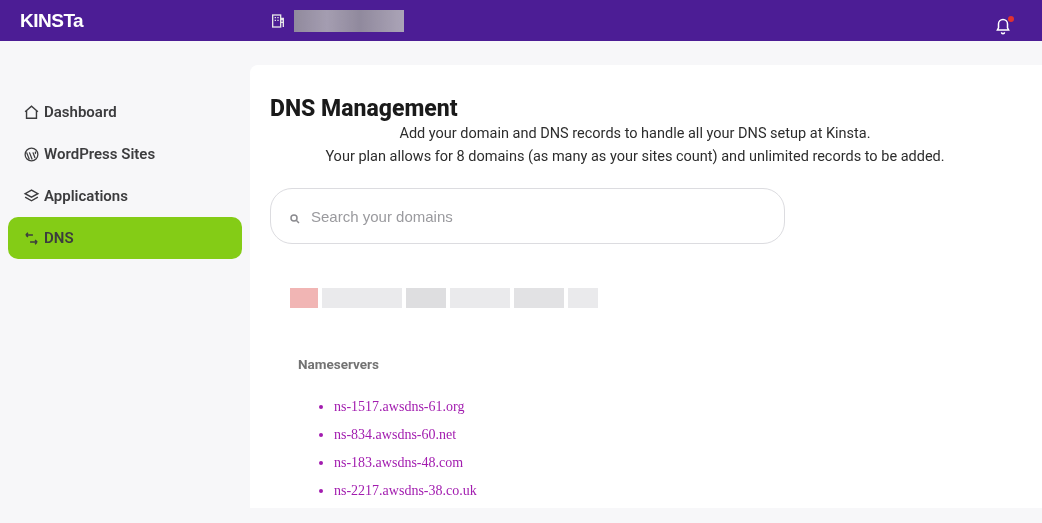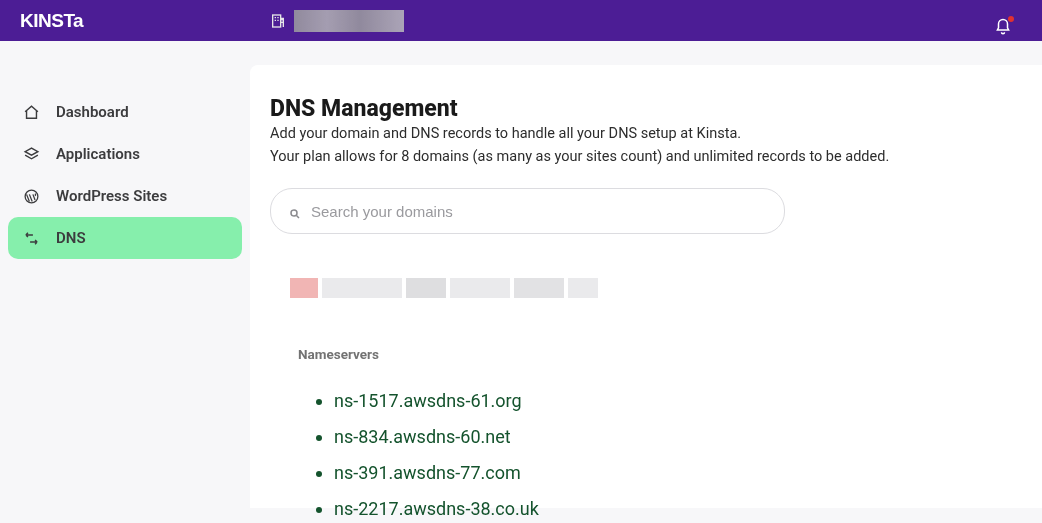--- a/index.html
+++ b/index.html
@@ -65,30 +65,30 @@
     display: flex;
     height: calc(523px - 56px);
   }
   .sidebar {
     width: 250px;
     padding: 50px 8px 0 8px;
   }
   .nav-item {
     display: flex;
     align-items: center;
-    gap: 16px;
+    gap: 4px;
     padding: 12px 14px;
     border-radius: 10px;
     font-size: 15px;
     color: #3c3c3e;
     font-weight: 600;
     cursor: pointer;
   }
   .nav-item.active {
-    background: #86efac;
+    background: #84cc16;
   }
   .nav-item .icon {
     width: 18px;
     height: 18px;
     display: inline-flex;
     align-items: center;
     justify-content: center;
     color: #3c3c3e;
   }
   .main {
@@ -104,26 +104,27 @@
   h1.title {
     font-size: 23px;
     font-weight: 800;
     color: #1a1a1a;
   }
   .desc {
     font-size: 14.5px;
     color: #2d2d2d;
     line-height: 1.6;
     margin-bottom: 20px;
+    text-align: center;
   }
   .search-box {
     width: 515px;
     border: 1px solid #dcdce0;
     border-radius: 22px;
-    height: 46px;
+    height: 56px;
     display: flex;
     align-items: center;
     padding: 0 18px;
     gap: 10px;
     background: #fff;
   }
   .search-box .sicon {
     color: #8a8a8e;
     width: 12px;
     height: 12px;
@@ -159,23 +160,24 @@
     font-size: 13.5px;
     font-weight: 700;
     color: #737373;
     margin-bottom: 21px;
   }
   .ns-list {
     list-style: disc;
     padding-left: 36px;
   }
   .ns-list li {
-    font-size: 18px;
-    color: #14532d;
+    font-size: 14px;
+    color: #a21caf;
     line-height: 2.0;
+    font-family: Liberation Serif, serif;
   }
 </style>
 </head>
 <body>
 
 <div class="topbar">
   <div class="logo">
     <svg width="90" height="22" viewBox="0 0 90 22" fill="none" aria-hidden="true">
       <text x="0" y="17" font-family="Arial, sans-serif" font-size="19" font-weight="900" fill="#ffffff" letter-spacing="-0.5">KINSTa</text>
     </svg>
@@ -210,35 +212,35 @@
       <span class="icon">
         <svg viewBox="0 0 24 24" width="17" height="17" fill="none" stroke="currentColor" stroke-width="2">
           <path d="M3 11 12 3l9 8"></path>
             <path d="M5 10v10h14V10"></path>
         </svg>
       </span>
       <span>Dashboard</span>
     </div>
     <div class="nav-item">
       <span class="icon">
+        <svg viewBox="0 0 24 24" width="17" height="17" fill="none" stroke="currentColor" stroke-width="1.8">
+          <circle cx="12" cy="12" r="9"></circle>
+          <path d="M5 9l4 10M9 9l4 10M14 9l3 8M17 8c1 1 1 2 0 3"></path>
+        </svg>
+      </span>
+      <span>WordPress Sites</span>
+    </div>
+    <div class="nav-item">
+      <span class="icon">
         <svg viewBox="0 0 24 24" width="17" height="17" fill="none" stroke="currentColor" stroke-width="2">
           <path d="M12 3 3 8l9 5 9-5-9-5z"></path>
             <path d="M3 13l9 5 9-5"></path>
         </svg>
       </span>
       <span>Applications</span>
-    </div>
-    <div class="nav-item">
-      <span class="icon">
-        <svg viewBox="0 0 24 24" width="17" height="17" fill="none" stroke="currentColor" stroke-width="1.8">
-          <circle cx="12" cy="12" r="9"></circle>
-          <path d="M5 9l4 10M9 9l4 10M14 9l3 8M17 8c1 1 1 2 0 3"></path>
-        </svg>
-      </span>
-      <span>WordPress Sites</span>
     </div>
     <div class="nav-item active">
       <span class="icon">
         <svg viewBox="0 0 24 24" width="17" height="17" fill="none" stroke="currentColor" stroke-width="2">
           <path d="M4 7h10M4 7l3-3M4 7l3 3"></path>
           <path d="M20 17H10M20 17l-3-3M20 17l-3 3"></path>
         </svg>
       </span>
       <span>DNS</span>
     </div>
@@ -271,19 +273,19 @@
           <span class="seg" style="width:50px;background:#e2e2e4;"></span>
           <span class="seg" style="width:30px;background:#eaeaec;"></span>
         </span>
       </div>
 
       <div class="ns-section">
         <div class="ns-heading">Nameservers</div>
         <ul class="ns-list">
           <li>ns-1517.awsdns-61.org</li>
           <li>ns-834.awsdns-60.net</li>
-          <li>ns-391.awsdns-77.com</li>
+          <li>ns-183.awsdns-48.com</li>
           <li>ns-2217.awsdns-38.co.uk</li>
         </ul>
       </div>
     </div>
   </main>
 </div>
 
 </body></html>

